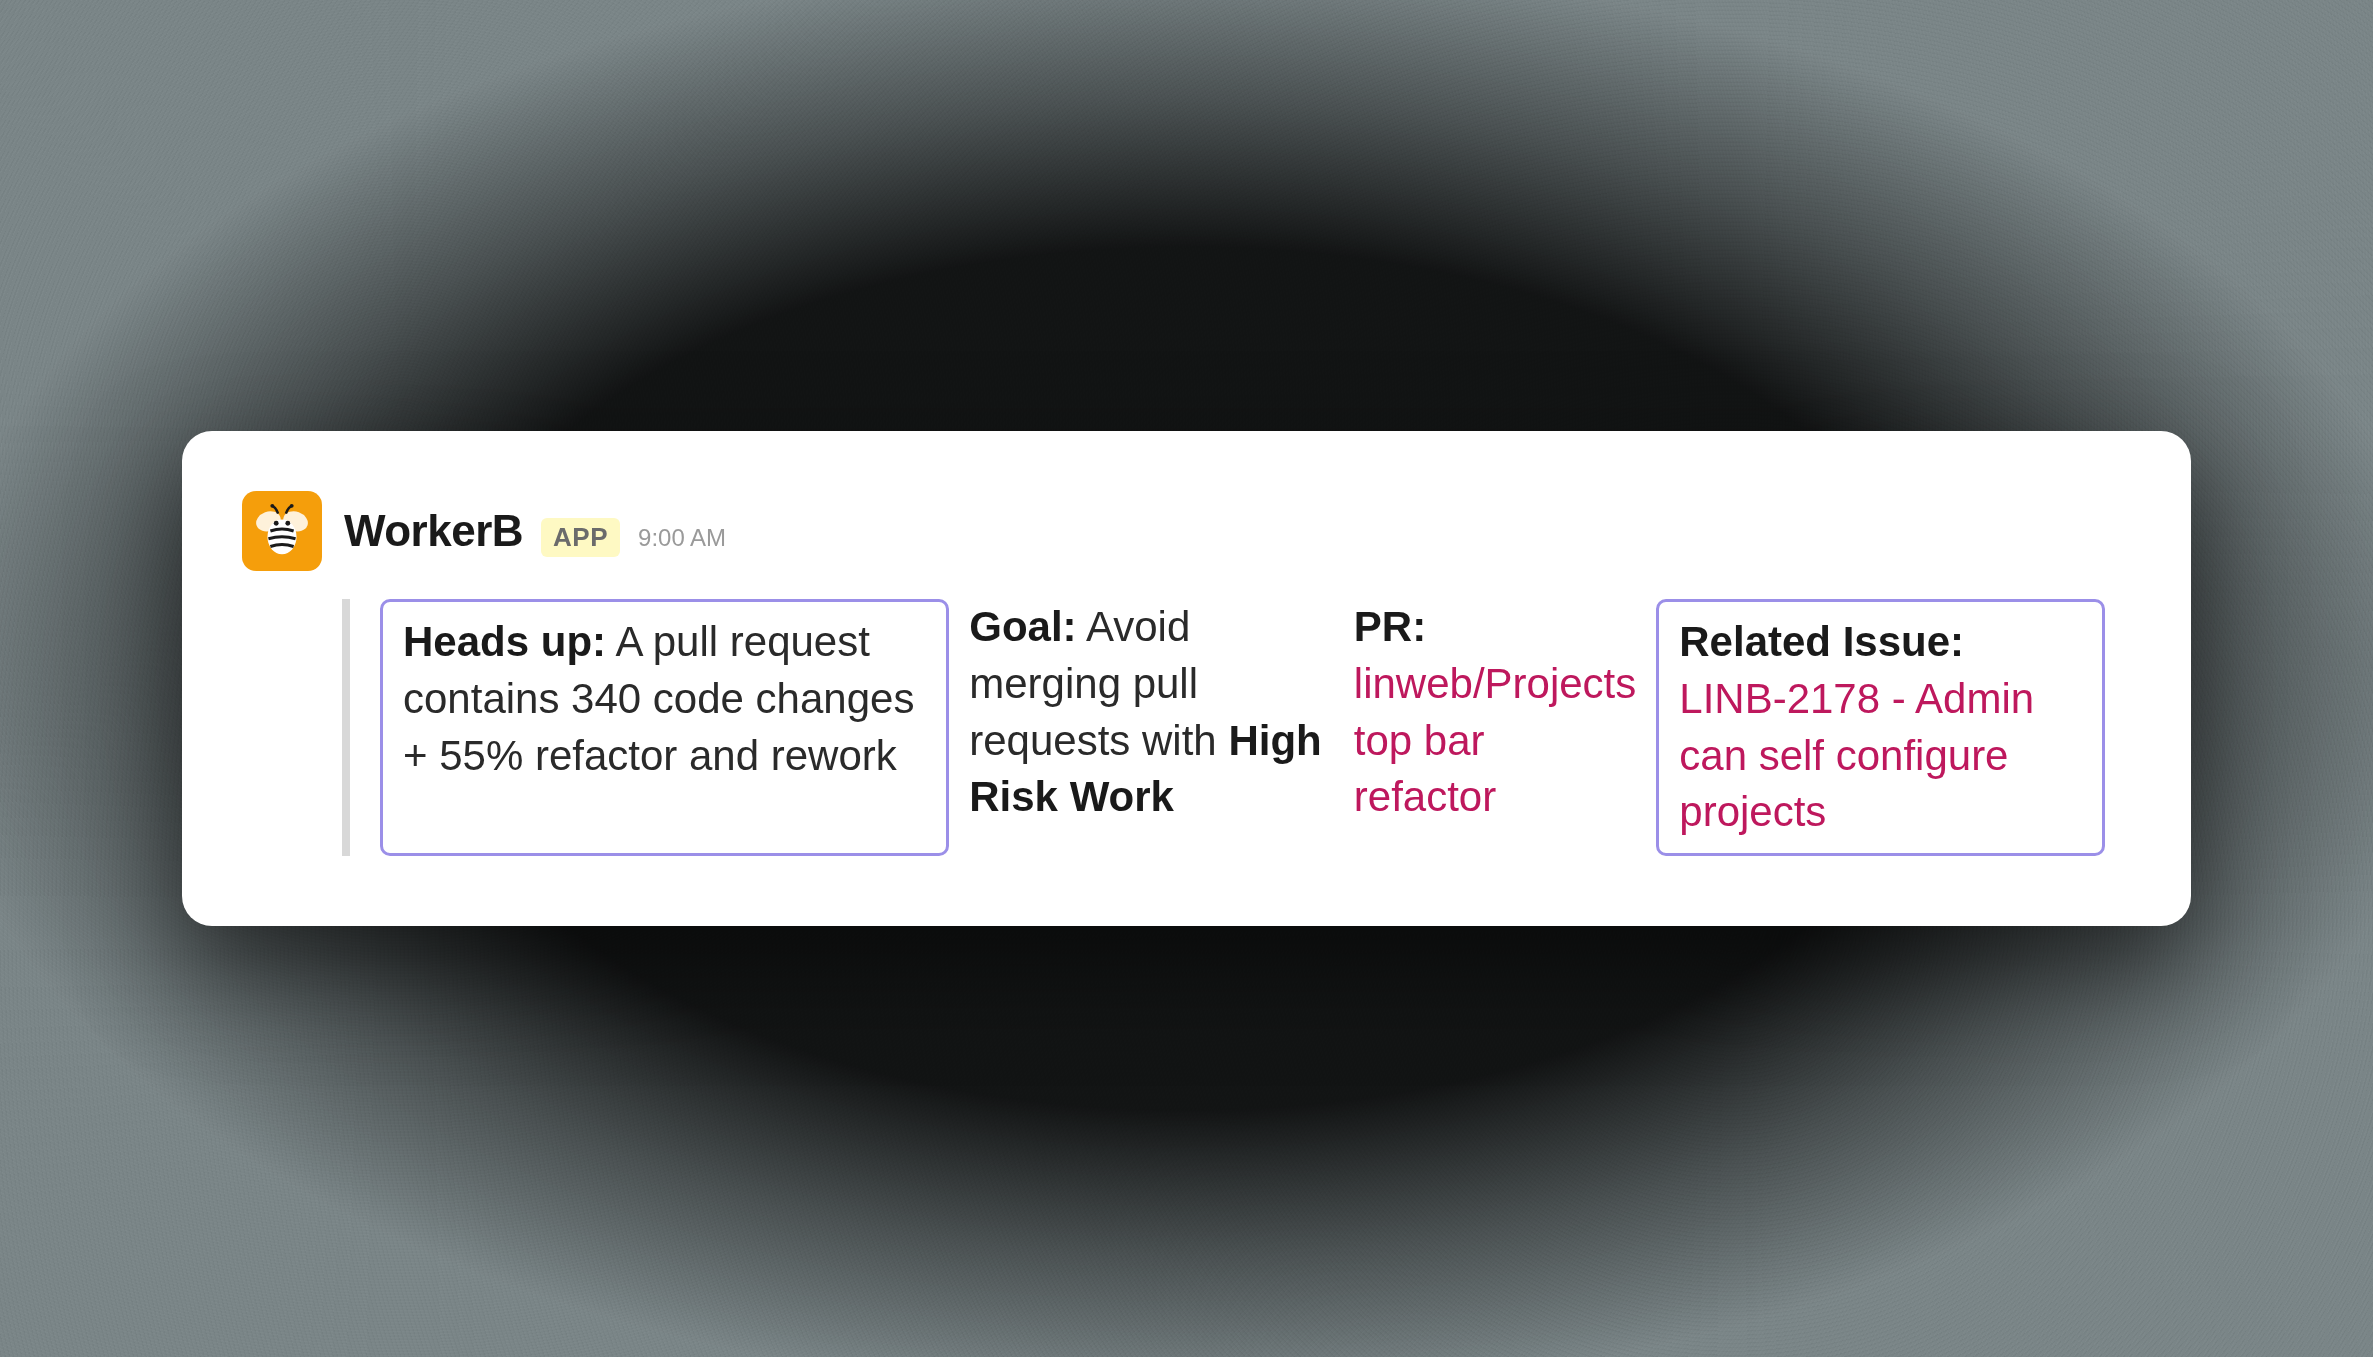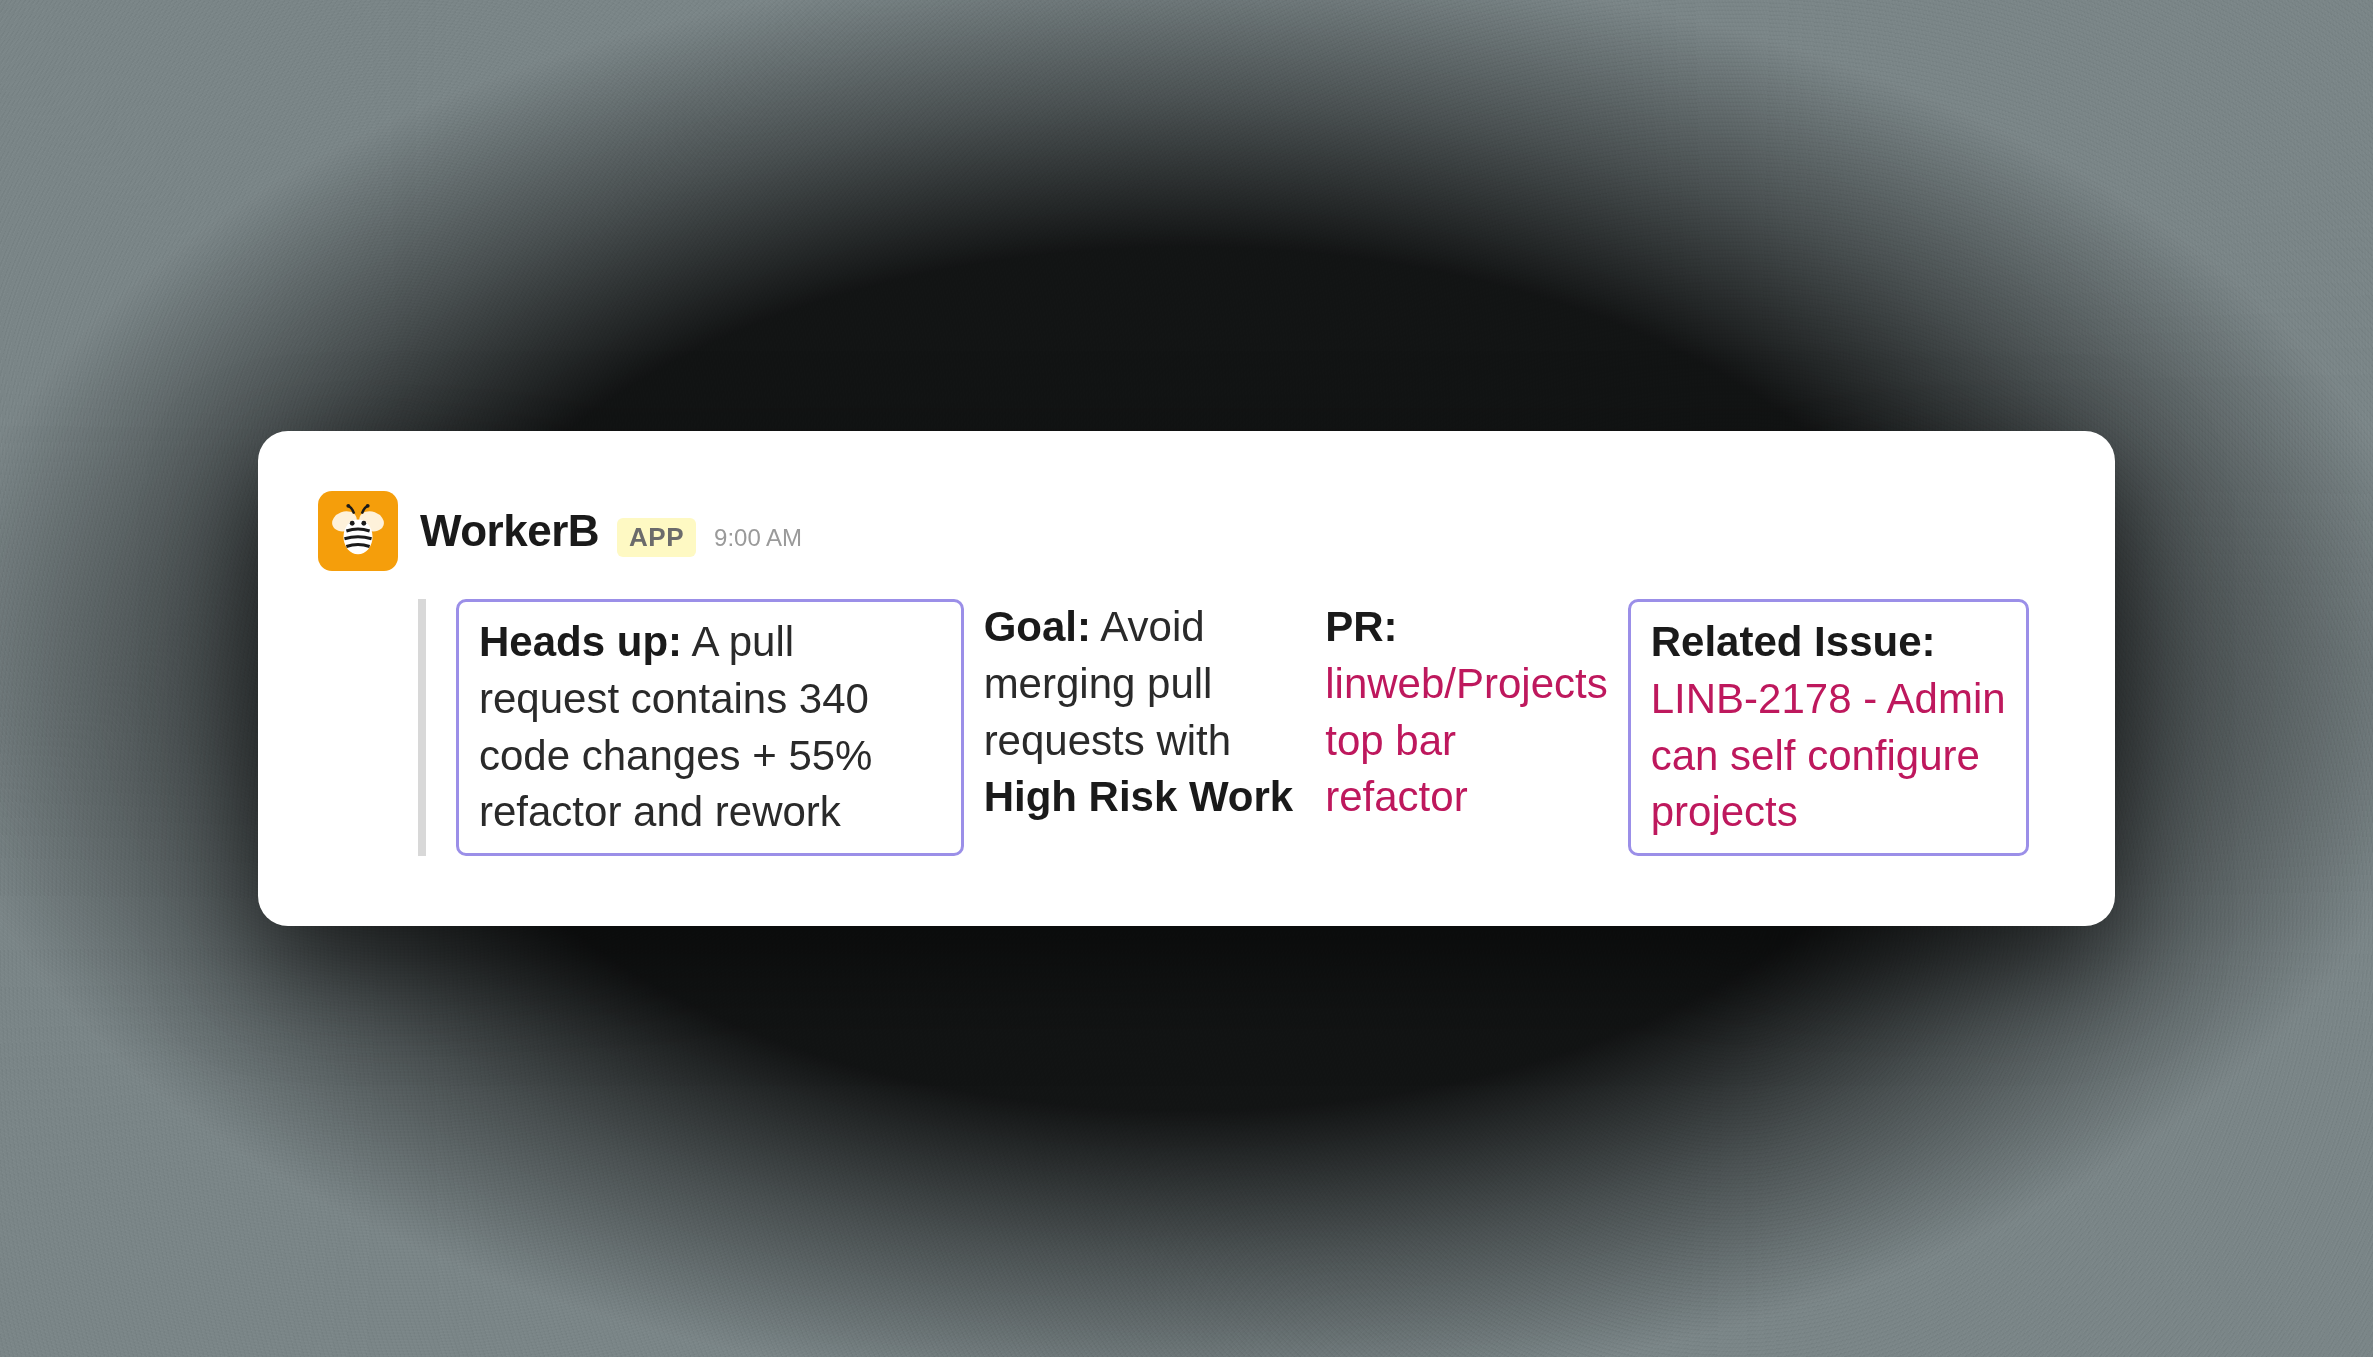--- a/index.html
+++ b/index.html
@@ -34,21 +34,21 @@
         repeating-radial-gradient(circle at 17% 32%, rgba(255,255,255,0.05) 0px, transparent 2px, transparent 3px),
         repeating-radial-gradient(circle at 73% 68%, rgba(0,0,0,0.08) 0px, transparent 2px, transparent 4px);
       mix-blend-mode: overlay;
       opacity: 0.6;
     }
     
     .message-card {
       position: relative;
       background: #ffffff;
       border-radius: 30px;
-      width: 1857px;
+      width: 2009px;
       padding: 60px 86px 70px 60px;
       box-shadow: 0 40px 100px rgba(0,0,0,0.5);
       z-index: 10;
     }
     
     .message-header {
       display: flex;
       align-items: center;
       gap: 22px;
       margin-bottom: 28px;

